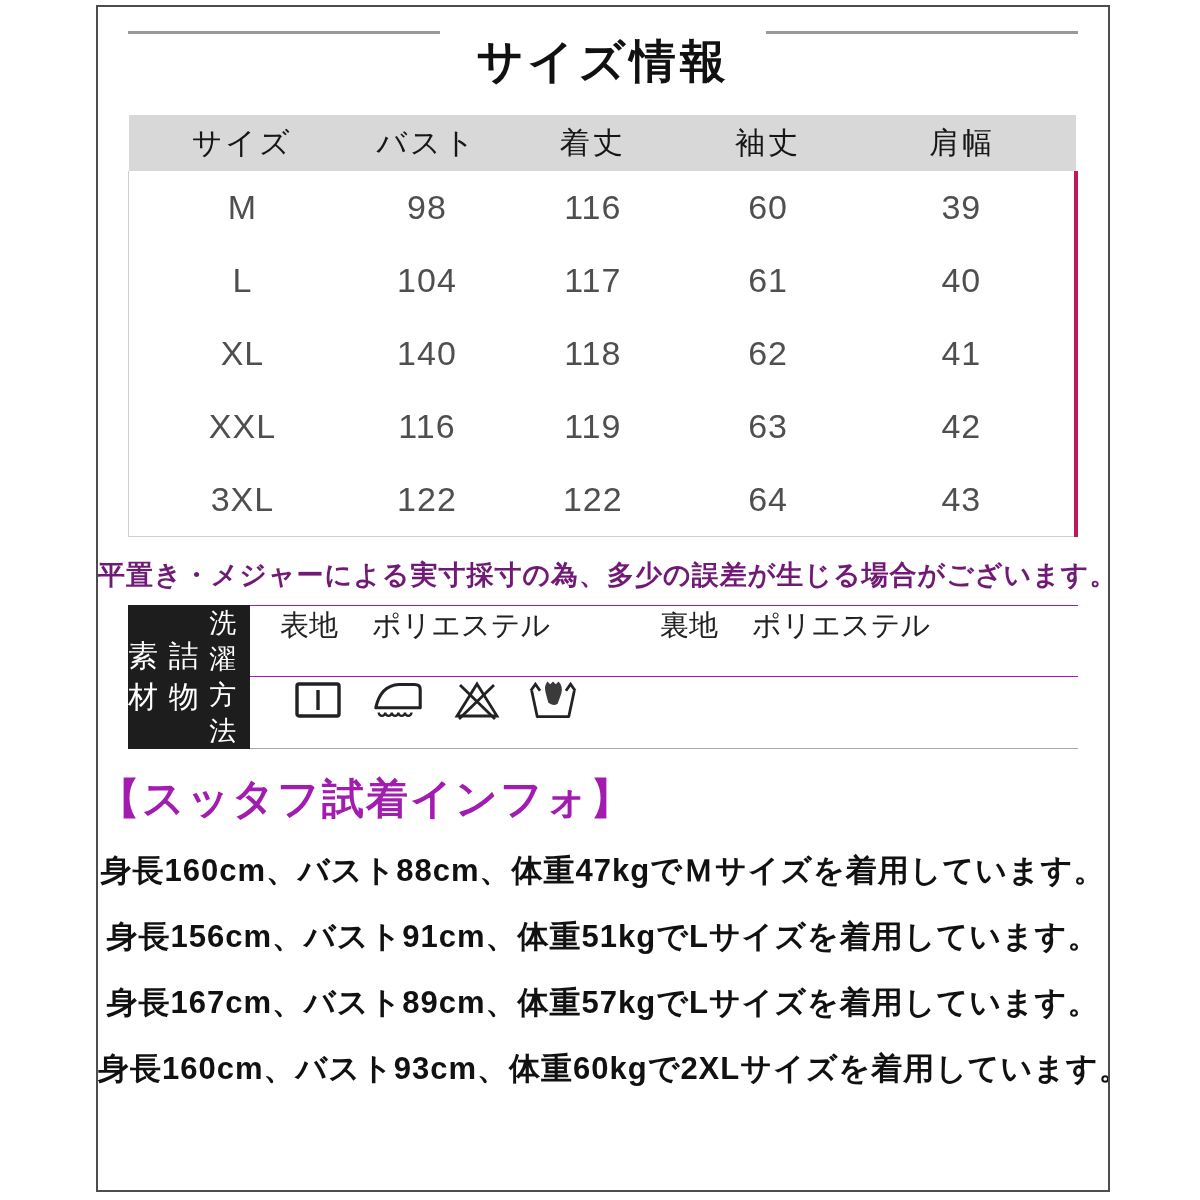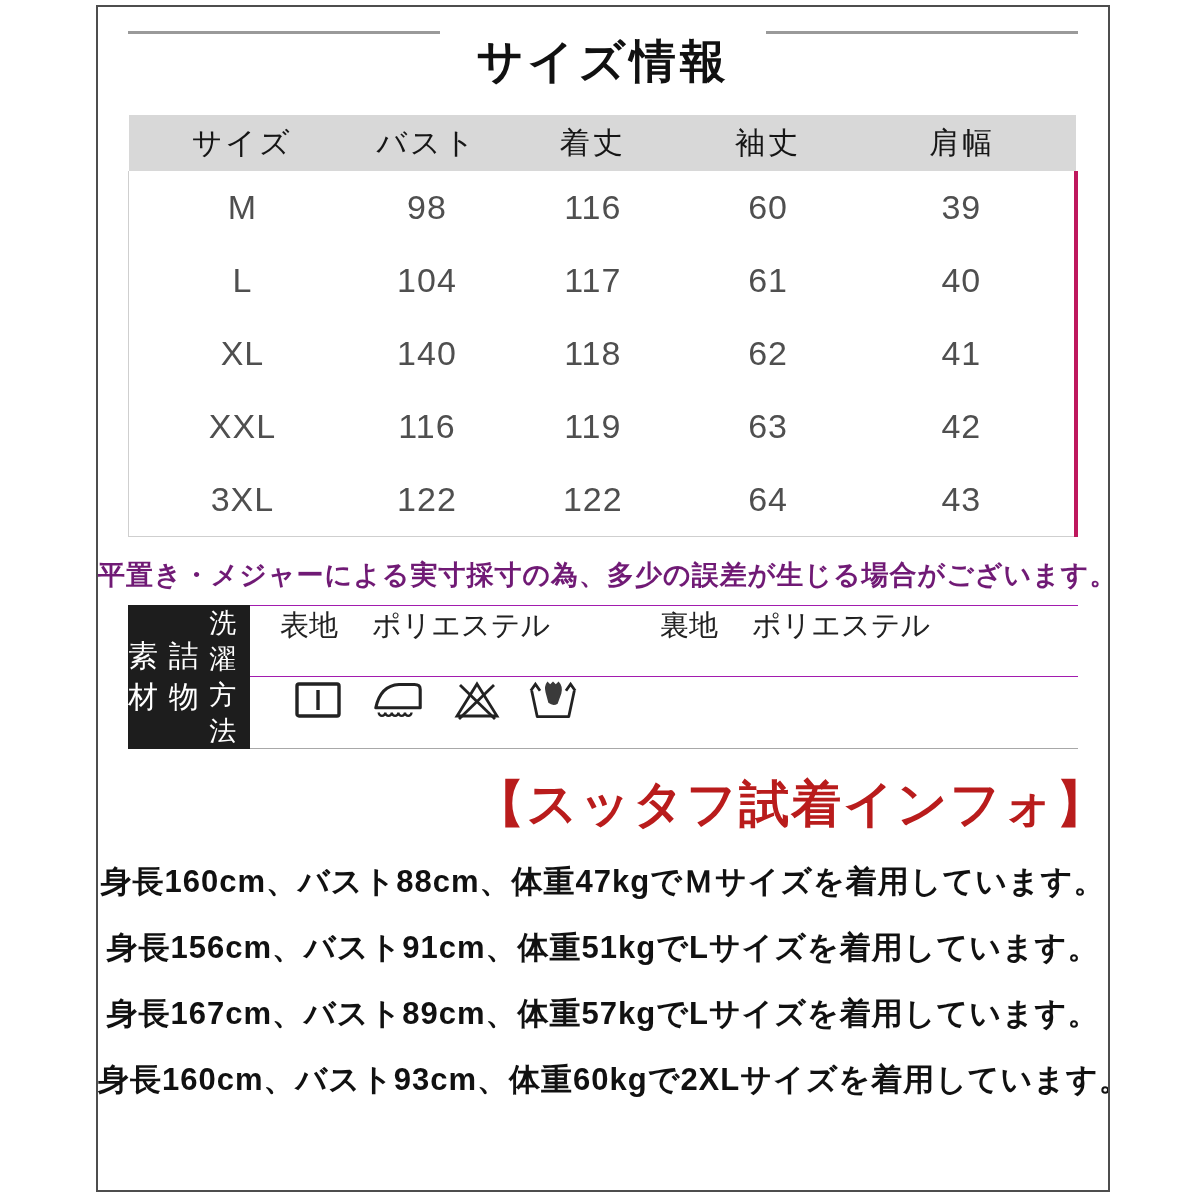--- a/index.html
+++ b/index.html
@@ -68,22 +68,22 @@
   .spec-row.serif { font-family:"Liberation Serif", serif; font-size:29px; color:#222; }
   .pair { display:inline-flex; }
   .pair .lbl { margin-right:34px; }
   .pair.first { width:380px; }
   .spec-row.gothic { font-size:30px; font-weight:700; color:#161616; letter-spacing:1px; }
   .care-icons { display:flex; align-items:center; gap:26px; padding-left:12px; }
   .care-icon { display:inline-flex; align-items:center; }
 
   
   .staff-heading {
-    margin-top:22px; text-align:right; font-size:50px; font-weight:700;
-    letter-spacing:2px; color:#b91c1c; white-space:nowrap;
+    margin-top:22px; text-align:left; font-size:42px; font-weight:700;
+    letter-spacing:2px; color:#a21caf; white-space:nowrap;
   }
   .staff-lines { margin-top:16px; }
   .staff-line {
     text-align:center; font-size:31px; font-weight:700; color:#111;
     line-height:45px; letter-spacing:1px; white-space:nowrap;margin-top:21px;
   }
 </style>
 </head>
 <body>
 

